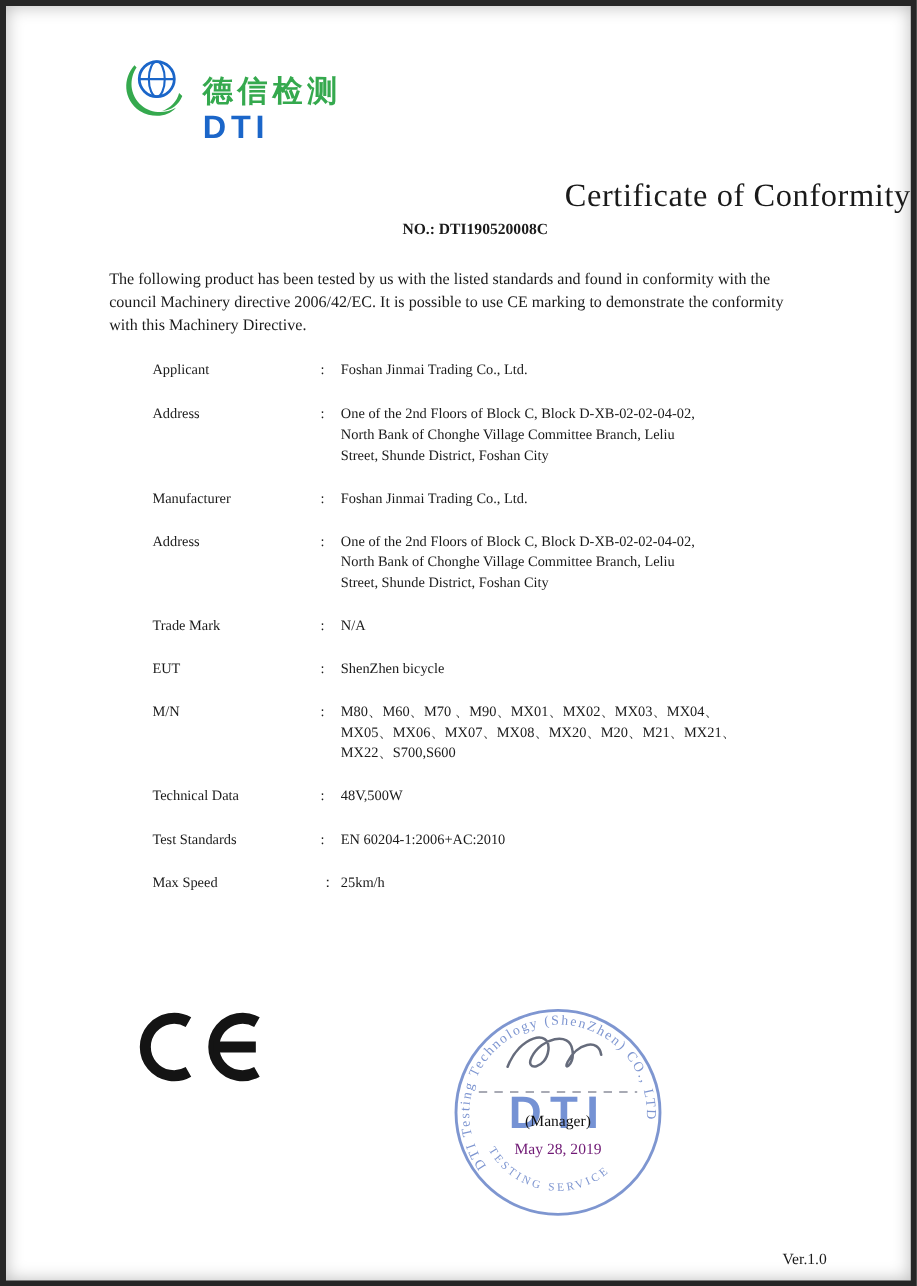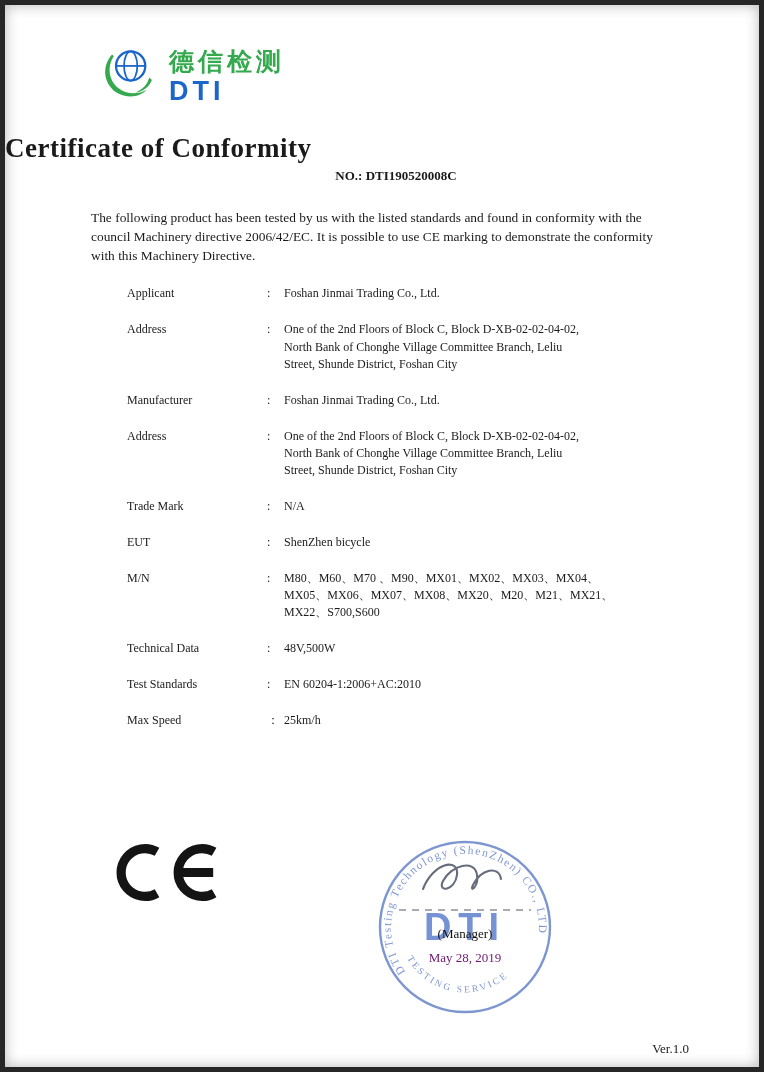--- a/index.html
+++ b/index.html
@@ -8,32 +8,32 @@
     background:#262626;
     font-family:"Liberation Serif","DejaVu Serif",serif;
     color:#1a1a1a;
   }
   .page{
     position:absolute;inset:5px;background:#ffffff;overflow:hidden;
     box-shadow:inset 0 0 14px rgba(0,0,0,.28);
   }
   
   .logo-block{display:flex;align-items:flex-start;margin:38px 0 0 92px;}
-  .logo-text{margin-left:10px;margin-top:5px;}
+  .logo-text{margin-left:10px;margin-top:20px;}
   .logo-cn{
     font-family:"Liberation Sans","DejaVu Sans",sans-serif;
     font-weight:bold;font-size:25px;color:#35a94e;letter-spacing:4px;line-height:1.1;
   }
   .logo-brand{
     font-family:"Liberation Sans","DejaVu Sans",sans-serif;
     font-weight:bold;font-size:27px;color:#1b66c9;letter-spacing:4px;line-height:1.15;
   }
   
   .title{
-    text-align:left;font-size:27px;font-weight:bold;margin:26px 0 4px 0;letter-spacing:.5px;
+    text-align:right;font-size:27px;font-weight:normal;margin:26px 0 4px 16px;letter-spacing:.5px;
   }
   .cert-no{text-align:center;font-size:13px;font-weight:bold;margin:2px 0 0 0;padding-left:28px;}
   
   .intro{
     margin:24px 82px 0 86px;font-size:13.4px;line-height:1.44;text-align:left;
   }
   
   .fields{margin:20px 0 0 122px;}
   .row{display:flex;margin-bottom:19px;font-size:12px;line-height:1.42;}
   .flabel{width:140px;flex:0 0 140px;}

